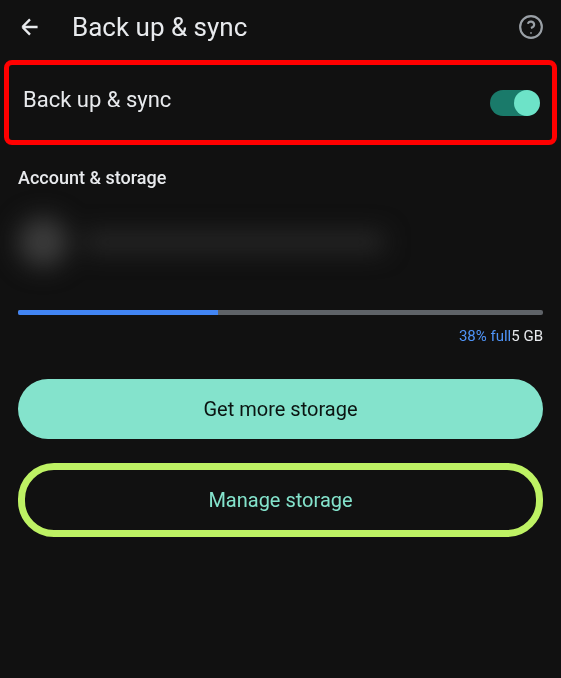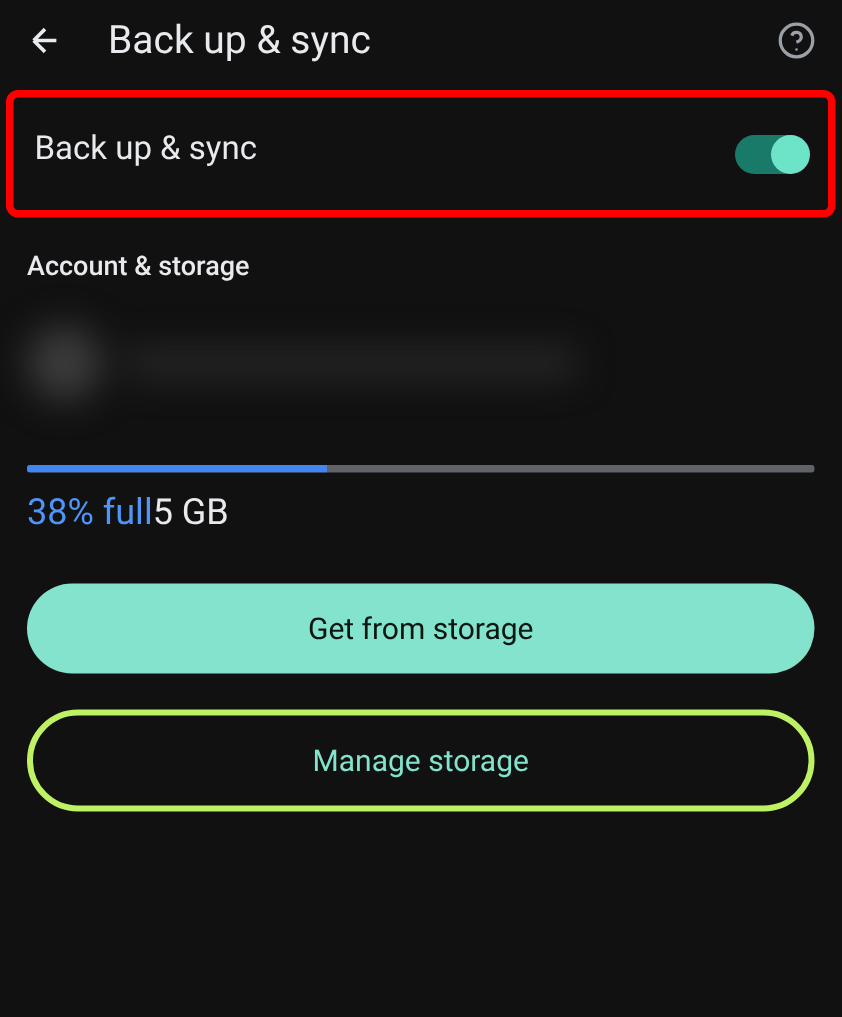--- a/index.html
+++ b/index.html
@@ -114,23 +114,23 @@
       border-radius: 2px;
       overflow: hidden;
     }
     .progress-fill {
       height: 100%;
       width: 38%;
       background: #4285f4;
     }
     .storage-row {
       display: flex;
-      justify-content: flex-start;
+      justify-content: flex-end;
       padding: 12px 18px 26px 18px;
-      font-size: 24px;
+      font-size: 15px;
     }
     .storage-pct {
       color: #4f94f8;
     }
     .storage-total {
       color: #e8eaed;
     }
     .btn-primary {
       display: block;
       margin: 8px 18px 24px 18px;
@@ -142,21 +142,21 @@
       font-size: 20px;
       font-weight: 400;
     }
     .btn-secondary {
       display: block;
       margin: 0 18px;
       padding: 18px 0;
       text-align: center;
       background: transparent;
       color: #84e3cc;
-      border: 4px solid #bef264;
+      border: 7px solid #bef264;
       border-radius: 36px;
       font-size: 20px;
       font-weight: 400;
     }
   </style>
 </head>
 <body>
 
 <div class="header">
   <div class="back-icon">
@@ -192,15 +192,15 @@
 
 <div class="progress-bar">
   <div class="progress-fill"></div>
 </div>
 
 <div class="storage-row">
   <span class="storage-pct">38% full</span>
   <span class="storage-total">5 GB</span>
 </div>
 
-<div class="btn-primary">Get from storage</div>
+<div class="btn-primary">Get more storage</div>
 
 <div class="btn-secondary">Manage storage</div>
 
 </body></html>

